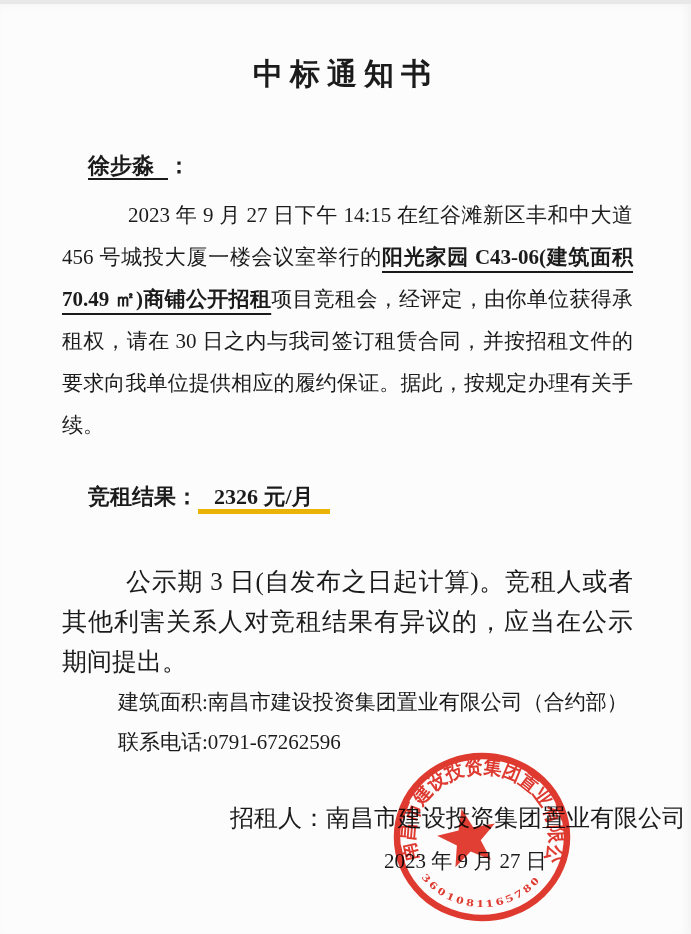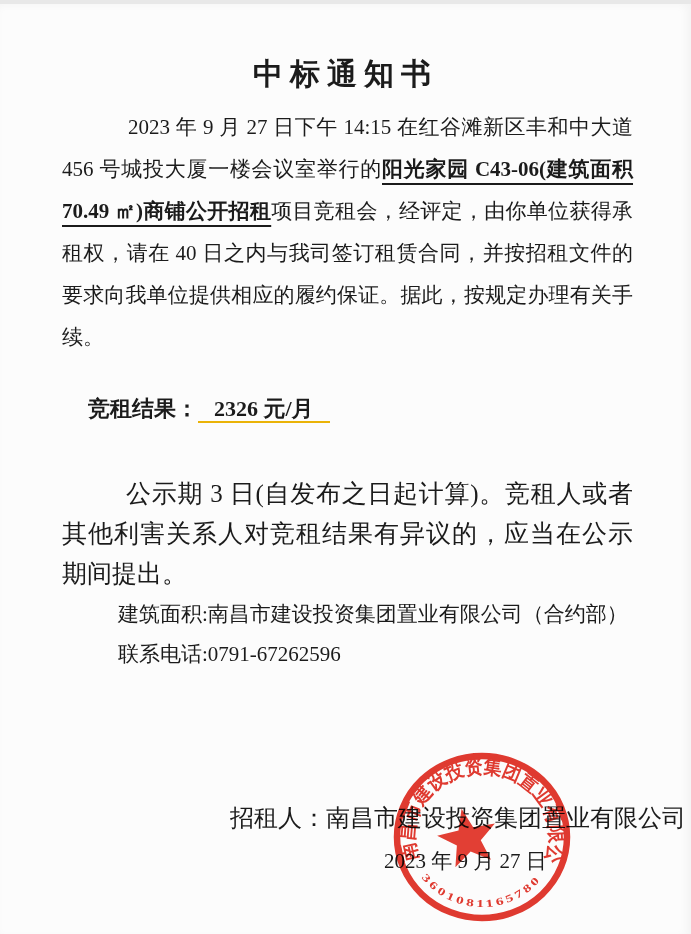--- a/index.html
+++ b/index.html
@@ -48,21 +48,21 @@
     text-decoration-thickness: 2px;
     text-underline-offset: 7px;
   }
   .result {
     margin: 34px 0 0 26px;
     font-size: 22px;
     line-height: 34px;
     font-weight: bold;
   }
   .result .value {
-    border-bottom: 2px solid #eab308;
+    border-bottom: 5px solid #eab308;
     padding: 0 16px;
   }
   .notice {
     margin: 48px 0 0 0;
     font-size: 25px;
     line-height: 40px;
     text-align: justify;
     text-align-last: left;
     text-indent: 64px;
   }
@@ -104,23 +104,26 @@
 </style>
 </head>
 <body>
 
 <div class="page">
 
   <h1 class="title">中标通知书</h1>
 
   <div class="content">
 
+    <div class="addressee">
+      <span class="name">徐步淼</span><span>：</span>
+    </div>
 
     <p class="para">
-      <span>2023 年 9 月 27 日下午 14:15 在红谷滩新区丰和中大道 456 号城投大厦一楼会议室举行的</span><span class="hl">阳光家园 C43-06(建筑面积 70.49 ㎡)商铺公开招租</span><span>项目竞租会，经评定，由你单位获得承租权，请在 40 日之内与我司签订租赁合同，并按招租文件的要求向我单位提供相应的履约保证。据此，按规定办理有关手续。</span>
+      <span>2023 年 9 月 27 日下午 14:15 在红谷滩新区丰和中大道 456 号城投大厦一楼会议室举行的</span><span class="hl">阳光家园 C43-06(建筑面积 70.49 ㎡)商铺公开招租</span><span>项目竞租会，经评定，由你单位获得承租权，请在 30 日之内与我司签订租赁合同，并按招租文件的要求向我单位提供相应的履约保证。据此，按规定办理有关手续。</span>
     </p>
 
     <div class="result">
       <span>竞租结果：</span><span class="value">2326 元/月</span>
     </div>
 
     <p class="notice">公示期 3 日(自发布之日起计算)。竞租人或者其他利害关系人对竞租结果有异议的，应当在公示期间提出。</p>
 
     <p class="plainline">建筑面积:南昌市建设投资集团置业有限公司（合约部）</p>
     <p class="plainline">联系电话:0791-67262596</p>

